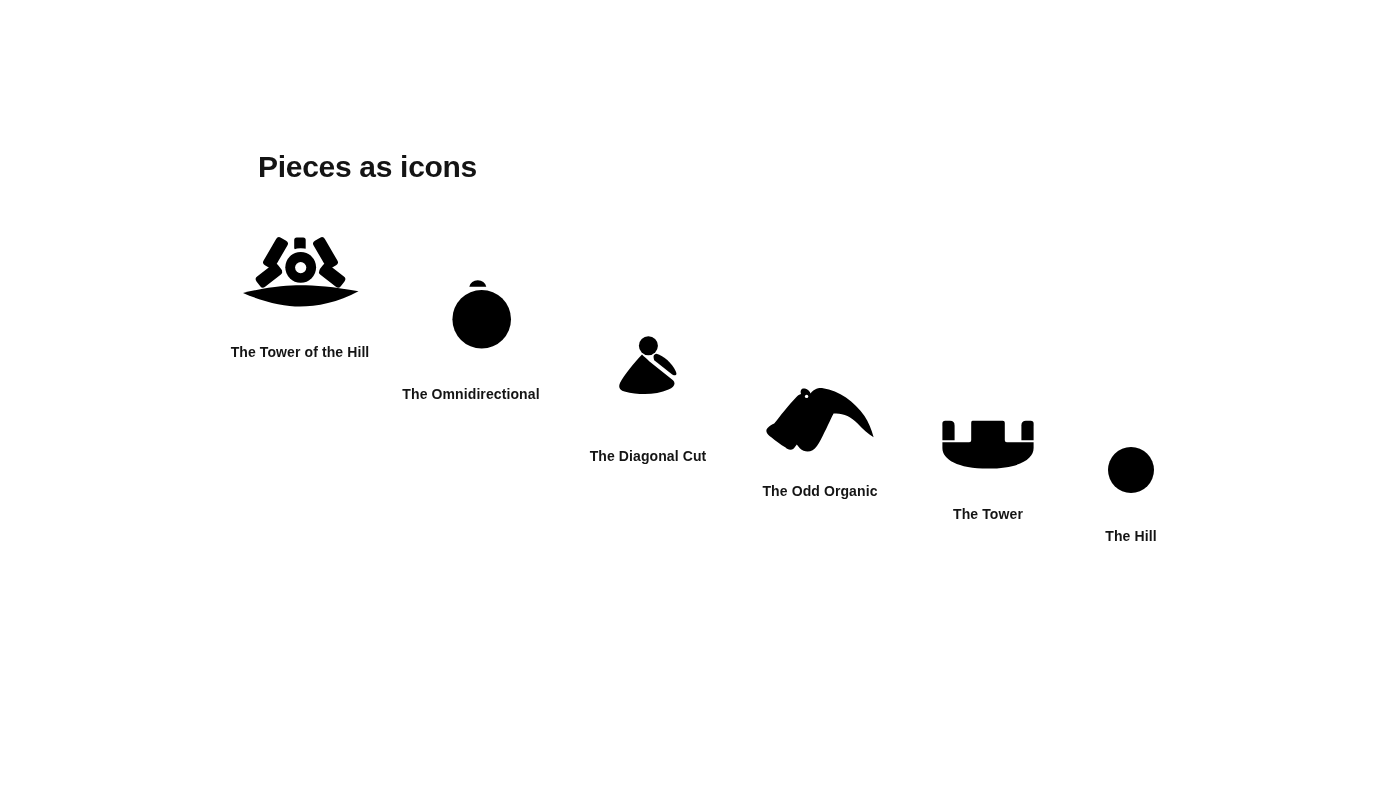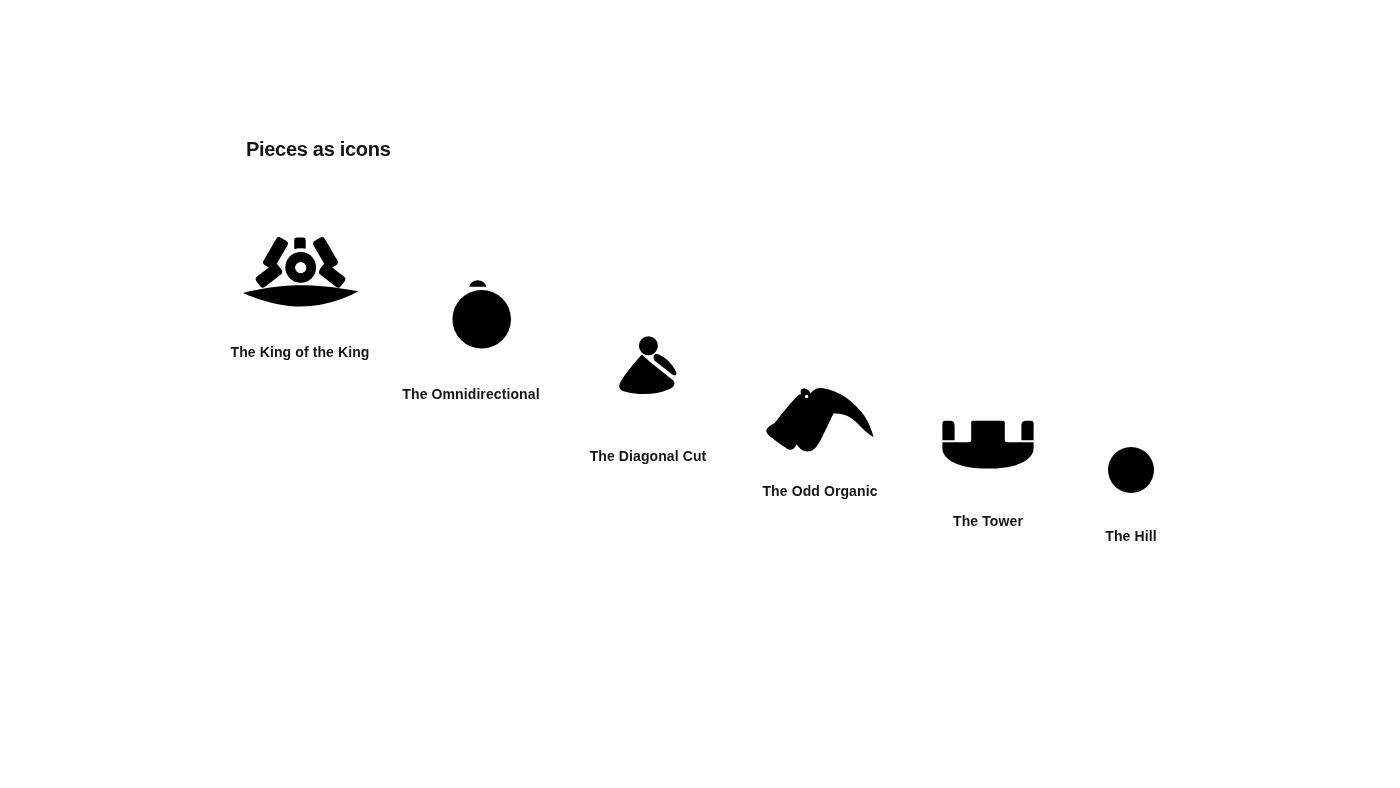--- a/index.html
+++ b/index.html
@@ -6,22 +6,22 @@
   .stage {
     position: relative;
     width: 1400px;
     height: 788px;
     background: #ffffff;
     overflow: hidden;
     font-family: "Liberation Sans", sans-serif;
   }
   .title {
     position: absolute;
-    margin: 0;
-    font-size: 20px;
+    margin: 12px;
+    font-size: 30px;
     font-weight: 700;
     letter-spacing: -0.3px;
     color: #141414;
     white-space: nowrap;
   }
   .piece-icon {
     position: absolute;
     display: block;
   }
   .piece-label {
@@ -48,21 +48,21 @@
       <rect x="27" y="1" width="13" height="32" rx="3.5" transform="rotate(30 33.5 17)"></rect>
       <rect x="77" y="1" width="13" height="32" rx="3.5" transform="rotate(-30 83.5 17)"></rect>
       <rect x="20.5" y="26" width="13" height="27" rx="3.5" transform="rotate(52 27 39.5)"></rect>
       <rect x="83.5" y="26" width="13" height="27" rx="3.5" transform="rotate(-52 90 39.5)"></rect>
       <circle cx="58.7" cy="31.3" r="19" fill="#fff"></circle>
       <path d="M 1,57 C 28,50.5 45,49.3 58.5,49.3 C 72,49.3 92,50.8 116.5,55.3 C 97,66.5 74,70.6 58,70.6 C 42,70.6 19,65 1,57 Z"></path>
       <circle cx="58.7" cy="31.3" r="15.4"></circle>
       <circle cx="58.7" cy="31.6" r="5.6" fill="#fff"></circle>
     </g>
   </svg>
-  <div class="piece-label" style="left:300px; top:344px;">The King of the King</div>
+  <div class="piece-label" style="left:300px; top:344px;">The Tower of the Hill</div>
 
   <svg class="piece-icon" style="left:450px; top:280px;" width="64" height="69" viewBox="0 0 64 69" aria-hidden="true">
     <g fill="#000">
       <path d="M 19.3,6.7 A 8.8 8.8 0 0 1 36.3,6.7 Z"></path>
       <circle cx="31.7" cy="39.3" r="29.3"></circle>
     </g>
   </svg>
   <div class="piece-label" style="left:471px; top:386px;">The Omnidirectional</div>
 
   <svg class="piece-icon" style="left:616px; top:335px;" width="64" height="60" viewBox="0 0 64 60" aria-hidden="true">
@@ -98,20 +98,20 @@
 
   <svg class="piece-icon" style="left:942px; top:420px;" width="92" height="49" viewBox="0 0 92 49" aria-hidden="true">
     <g fill="#000">
       <path d="M 0.4,20.2 L 0.4,3.6 Q 0.4,0.8 3.2,0.8 L 8,0.8 Q 12.6,0.8 12.6,5.4 L 12.6,20.2 Z"></path>
       <path d="M 91.6,20.2 L 91.6,3.6 Q 91.6,0.8 88.8,0.8 L 84,0.8 Q 79.4,0.8 79.4,5.4 L 79.4,20.2 Z"></path>
       <path d="M 30.5,0.8 L 60.8,0.8 Q 62.8,0.8 62.8,2.8 L 62.8,20.2 Q 62.8,22.2 64.8,22.2 L 91.6,22.2 L 91.6,28
                C 91.6,39.5 76.5,48.6 46,48.6 C 15.5,48.6 0.4,39.5 0.4,28 L 0.4,22.2 L 27.2,22.2
                Q 29.2,22.2 29.2,20.2 L 29.2,2.8 Q 29.2,0.8 30.5,0.8 Z"></path>
     </g>
   </svg>
-  <div class="piece-label" style="left:988px; top:506px;margin-top:7px;">The Tower</div>
+  <div class="piece-label" style="left:988px; top:506px;">The Tower</div>
 
   <svg class="piece-icon" style="left:1108px; top:447px;" width="46" height="46" viewBox="0 0 46 46" aria-hidden="true">
     <circle cx="23" cy="23" r="23" fill="#000"></circle>
   </svg>
   <div class="piece-label" style="left:1131px; top:528px;">The Hill</div>
 
 </div>
 
 </body></html>

